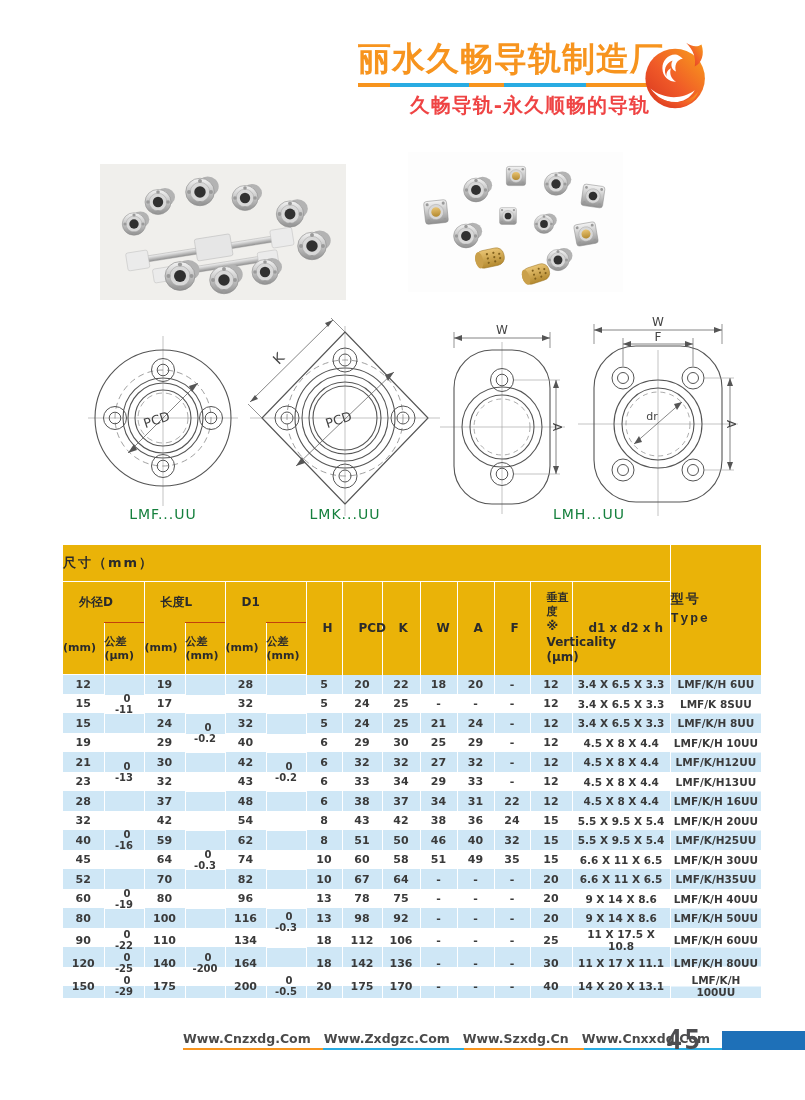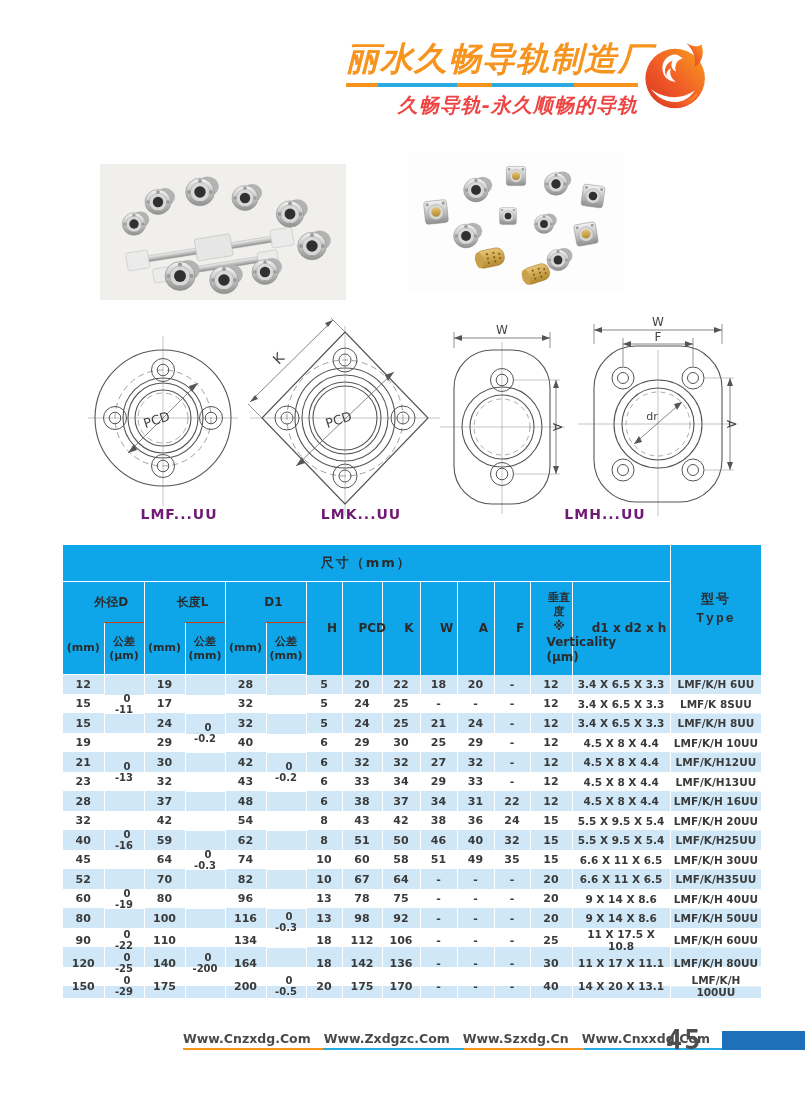--- a/index.html
+++ b/index.html
@@ -1,40 +1,40 @@
 <!DOCTYPE html>
 <html><head>
 <meta charset="utf-8">
 <style>
   html,body{margin:0;padding:0;background:#e9e9e9;}
   .page{position:relative;width:805px;height:1100px;background:#ffffff;margin:0 auto;
         font-family:"DejaVu Sans","Liberation Sans",sans-serif;overflow:hidden;color:#333;}
 
   
-  .brand{position:absolute;top:42px;left:346px;width:292px;text-align:right;font-style:italic;}
+  .brand{position:absolute;top:42px;left:358px;width:292px;text-align:right;}
   .brand-title{font-size:33px;font-weight:bold;color:#F7941E;line-height:1.05;letter-spacing:1px;white-space:nowrap;}
   .brand-rule{height:4px;margin:6px 0 5px 0;
     background:linear-gradient(to right,#F7941E 0 11%,#29ABE2 11% 38%,#F7941E 38% 50%,#29ABE2 50% 78%,#F7941E 78% 100%);}
   .brand-slogan{font-size:20px;font-weight:bold;color:#ef4444;letter-spacing:1px;white-space:nowrap;}
   .logo{position:absolute;top:34px;left:642px;width:68px;height:82px;}
 
   
   .photoL{position:absolute;left:100px;top:164px;width:246px;height:136px;}
   .photoR{position:absolute;left:408px;top:152px;width:215px;height:140px;}
 
   
   .diagrams{position:absolute;left:0;top:320px;width:805px;height:210px;}
   .dwg{position:absolute;}
   .captions{position:absolute;left:0;top:506px;width:805px;height:20px;}
-  .cap{position:absolute;transform:translateX(-50%);font-size:14px;font-weight:bold;color:#701a75;letter-spacing:1px;white-space:nowrap;margin-left:16px;}
+  .cap{position:absolute;transform:translateX(-50%);font-size:14px;font-weight:normal;color:#15803d;letter-spacing:1px;white-space:nowrap;}
 
   
   .dim-table{position:absolute;left:63px;top:545px;width:698px;border-collapse:collapse;table-layout:fixed;}
   .dim-table th,.dim-table td{padding:0;margin:0;}
-  thead th{background:#0ea5e9;color:#2b2b2b;font-weight:bold;vertical-align:middle;text-align:center;}
+  thead th{background:#eab308;color:#2b2b2b;font-weight:bold;vertical-align:middle;text-align:left;}
   tr.hrow1 th{height:36px;font-size:13px;letter-spacing:2px;}
   tr.hrow2 th{height:40px;font-size:12px;padding-left:16px;}
   tr.hrow3 th{height:51px;font-size:11px;line-height:1.25;}
   thead th{border-left:1px solid #fff;}
   thead tr th:first-child{border-left:none;}
   th.band{border-bottom:1px solid #fff;}
   th.th-tol{border-top:1px solid #c2410c;border-left:1px solid #fff;}
   th.th-mm{border-left:1px solid #fff;}
   th.vert{font-size:9.5px;line-height:1.3;}
   th.typeh{font-size:12.5px;line-height:1.45;letter-spacing:1px;font-family:Liberation Mono, monospace;}

